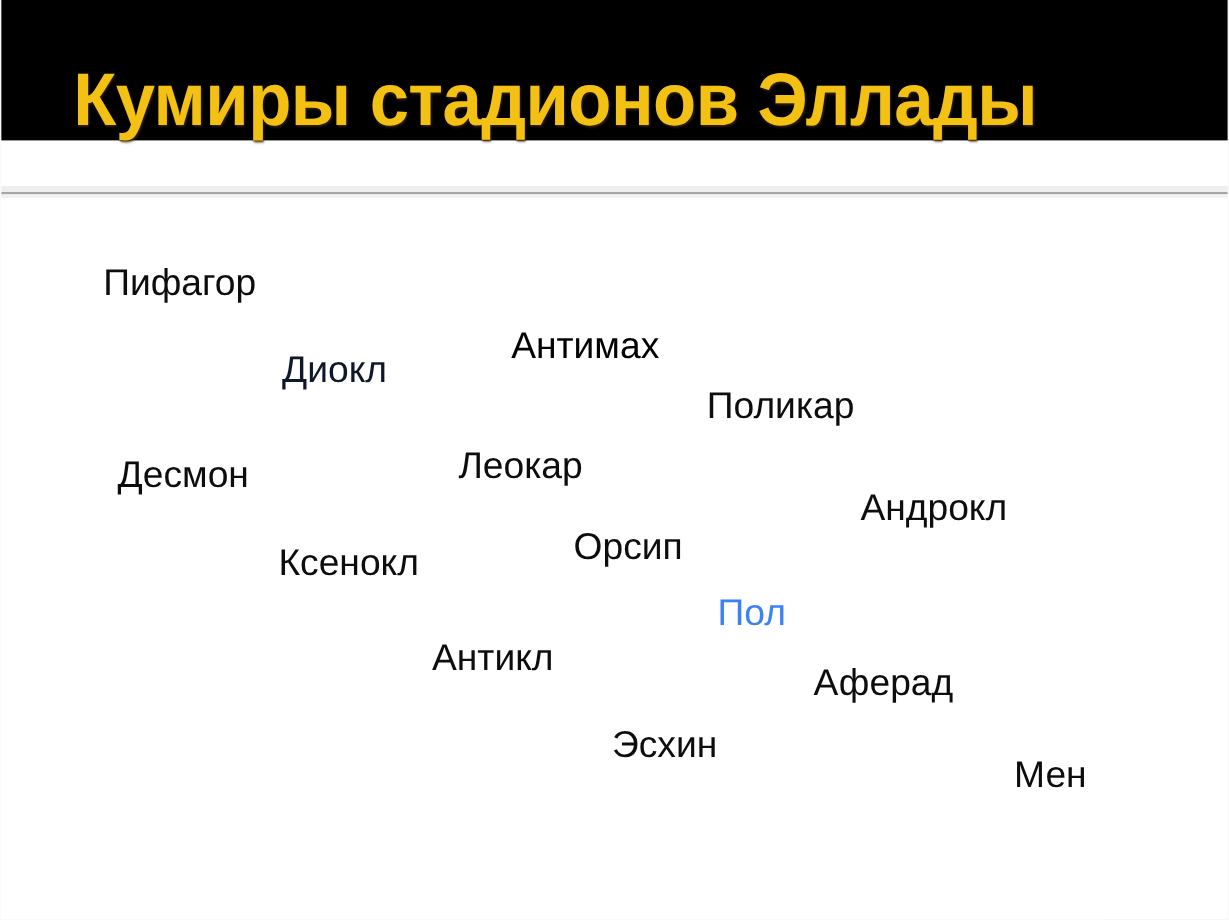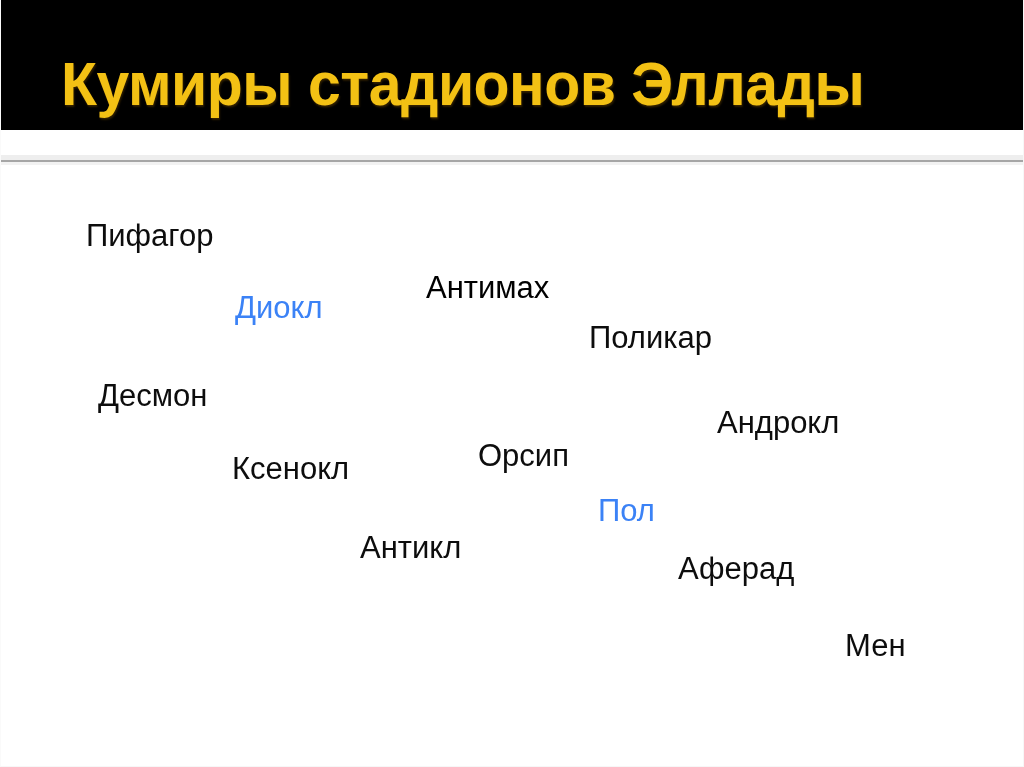--- a/index.html
+++ b/index.html
@@ -21,21 +21,21 @@
     border-bottom: 1px solid #f7f7f7;
     font-family: "Liberation Sans", sans-serif;
   }
 
   
   #title-banner {
     position: absolute;
     left: 0;
     top: 0;
     width: 1024px;
-    height: 130px;
+    height: 117px;
     background: #000000;
   }
 
   #title-banner-underline-light {
     position: absolute;
     left: 0;
     top: 155px;
     width: 1024px;
     height: 5px;
     background: #eeeeee;
@@ -107,25 +107,27 @@
   <div id="title-banner" style="background: rgb(0, 0, 0);">
     <div id="slide-title" style="color: rgb(243, 193, 20);">Кумиры стадионов Эллады</div>
   </div>
   <div id="title-banner-underline-light"></div>
   <div id="title-banner-underline-dark"></div>
   <div id="title-banner-underline-fade"></div>
 
   <div id="names-area" style="background: rgb(255, 255, 255);">
       <div class="name-label" style="left: 85px; top: 53px; color: rgb(13, 13, 13);">Пифагор</div>
       <div class="name-label" style="left: 425px; top: 85px; color: #000000; margin-top: 20px;">Антимах</div>
-      <div class="name-label" style="left: 234px; top: 125px; color: #3b82f6;">Диокл</div>
+      <div class="name-label" style="left: 234px; top: 125px; color: #0f172a;">Диокл</div>
       <div class="name-label" style="left: 588px; top: 155px; color: rgb(13, 13, 13);">Поликар</div>
+      <div class="name-label" style="left: 381px; top: 205px; color: rgb(13, 13, 13);">Леокар</div>
       <div class="name-label" style="left: 716px; top: 240px; color: rgb(13, 13, 13);">Андрокл</div>
       <div class="name-label" style="left: 97px; top: 213px; color: rgb(13, 13, 13);">Десмон</div>
       <div class="name-label" style="left: 231px; top: 286px; color: rgb(13, 13, 13);">Ксенокл</div>
       <div class="name-label" style="left: 477px; top: 273px; color: rgb(13, 13, 13);">Орсип</div>
       <div class="name-label" style="left: 597px; top: 328px; color: #3b82f6;">Пол</div>
       <div class="name-label" style="left: 359px; top: 365px; color: rgb(13, 13, 13);">Антикл</div>
       <div class="name-label" style="left: 677px; top: 386px; color: rgb(13, 13, 13);">Аферад</div>
+      <div class="name-label" style="left: 509px; top: 438px; color: rgb(13, 13, 13);">Эсхин</div>
       <div class="name-label" style="left: 844px; top: 463px; color: rgb(13, 13, 13);">Мен</div>
     </div>
 
 </div>
 
 </body></html>

